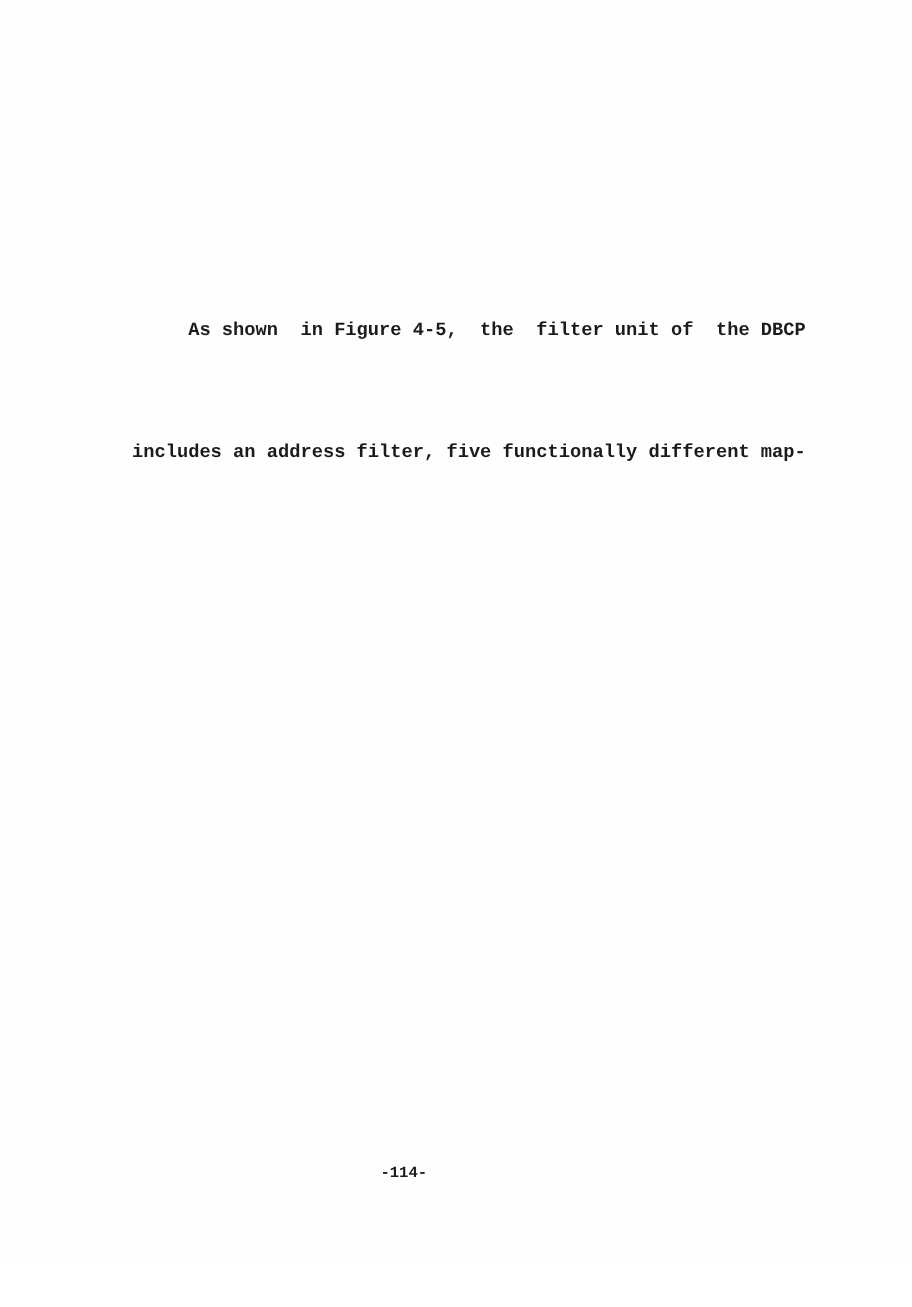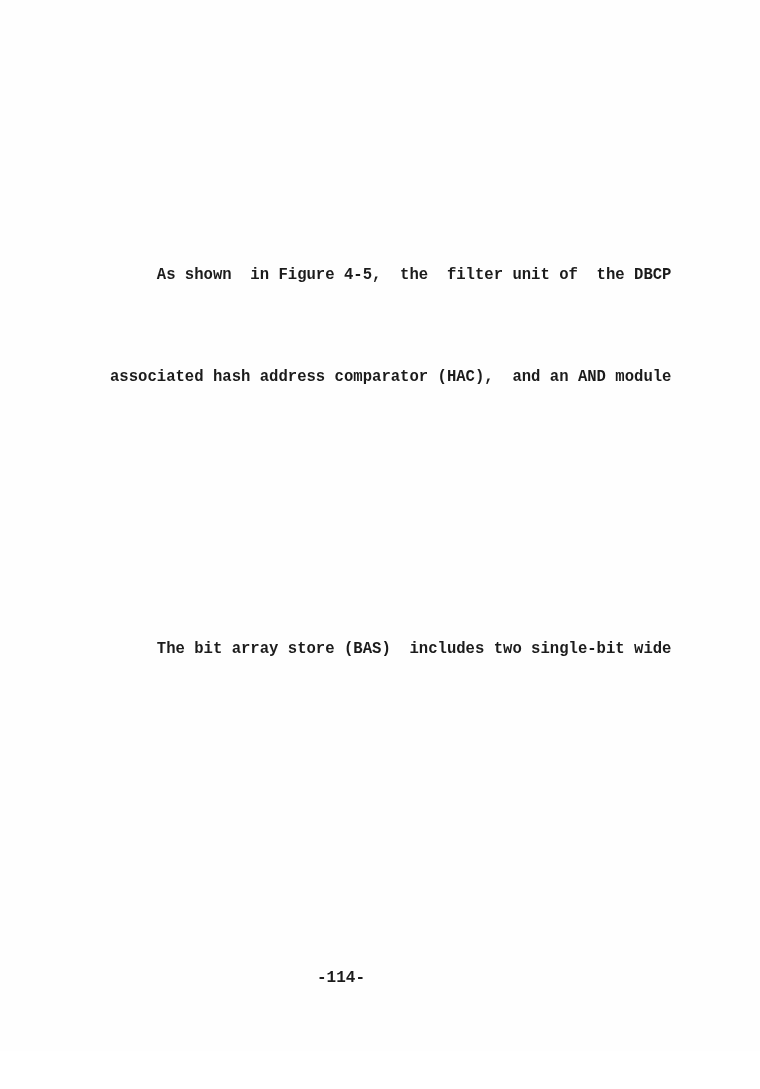--- a/index.html
+++ b/index.html
@@ -27,42 +27,41 @@
     letter-spacing: 0;
   }
   .text-line {
     height: 34px;
     white-space: pre;
   }
   .page-footer {
     position: absolute;
     left: 317px;
     top: 961px;
-    font-size: 16px;
+    font-size: 13px;
     font-weight: bold;
     line-height: 34px;
     color: #1b1b1b;
     white-space: pre;
     text-align: center;
   }
 </style>
 </head>
 <body>
 
 <div class="page">
 
   <div class="textblock">
 
     <div>
       <div class="text-line">     As shown  in Figure 4-5,  the  filter unit of  the DBCP</div>
-      <div class="text-line">associated hash address comparator (HAC),  and an AND module</div>
+      <div class="text-line">includes an address filter, five functionally different map-</div>
     </div>
 
     <div>
-      <div class="text-line">     The bit array store (BAS)  includes two single-bit wide</div>
       
       
       
       
       
       
       
       
       
       

